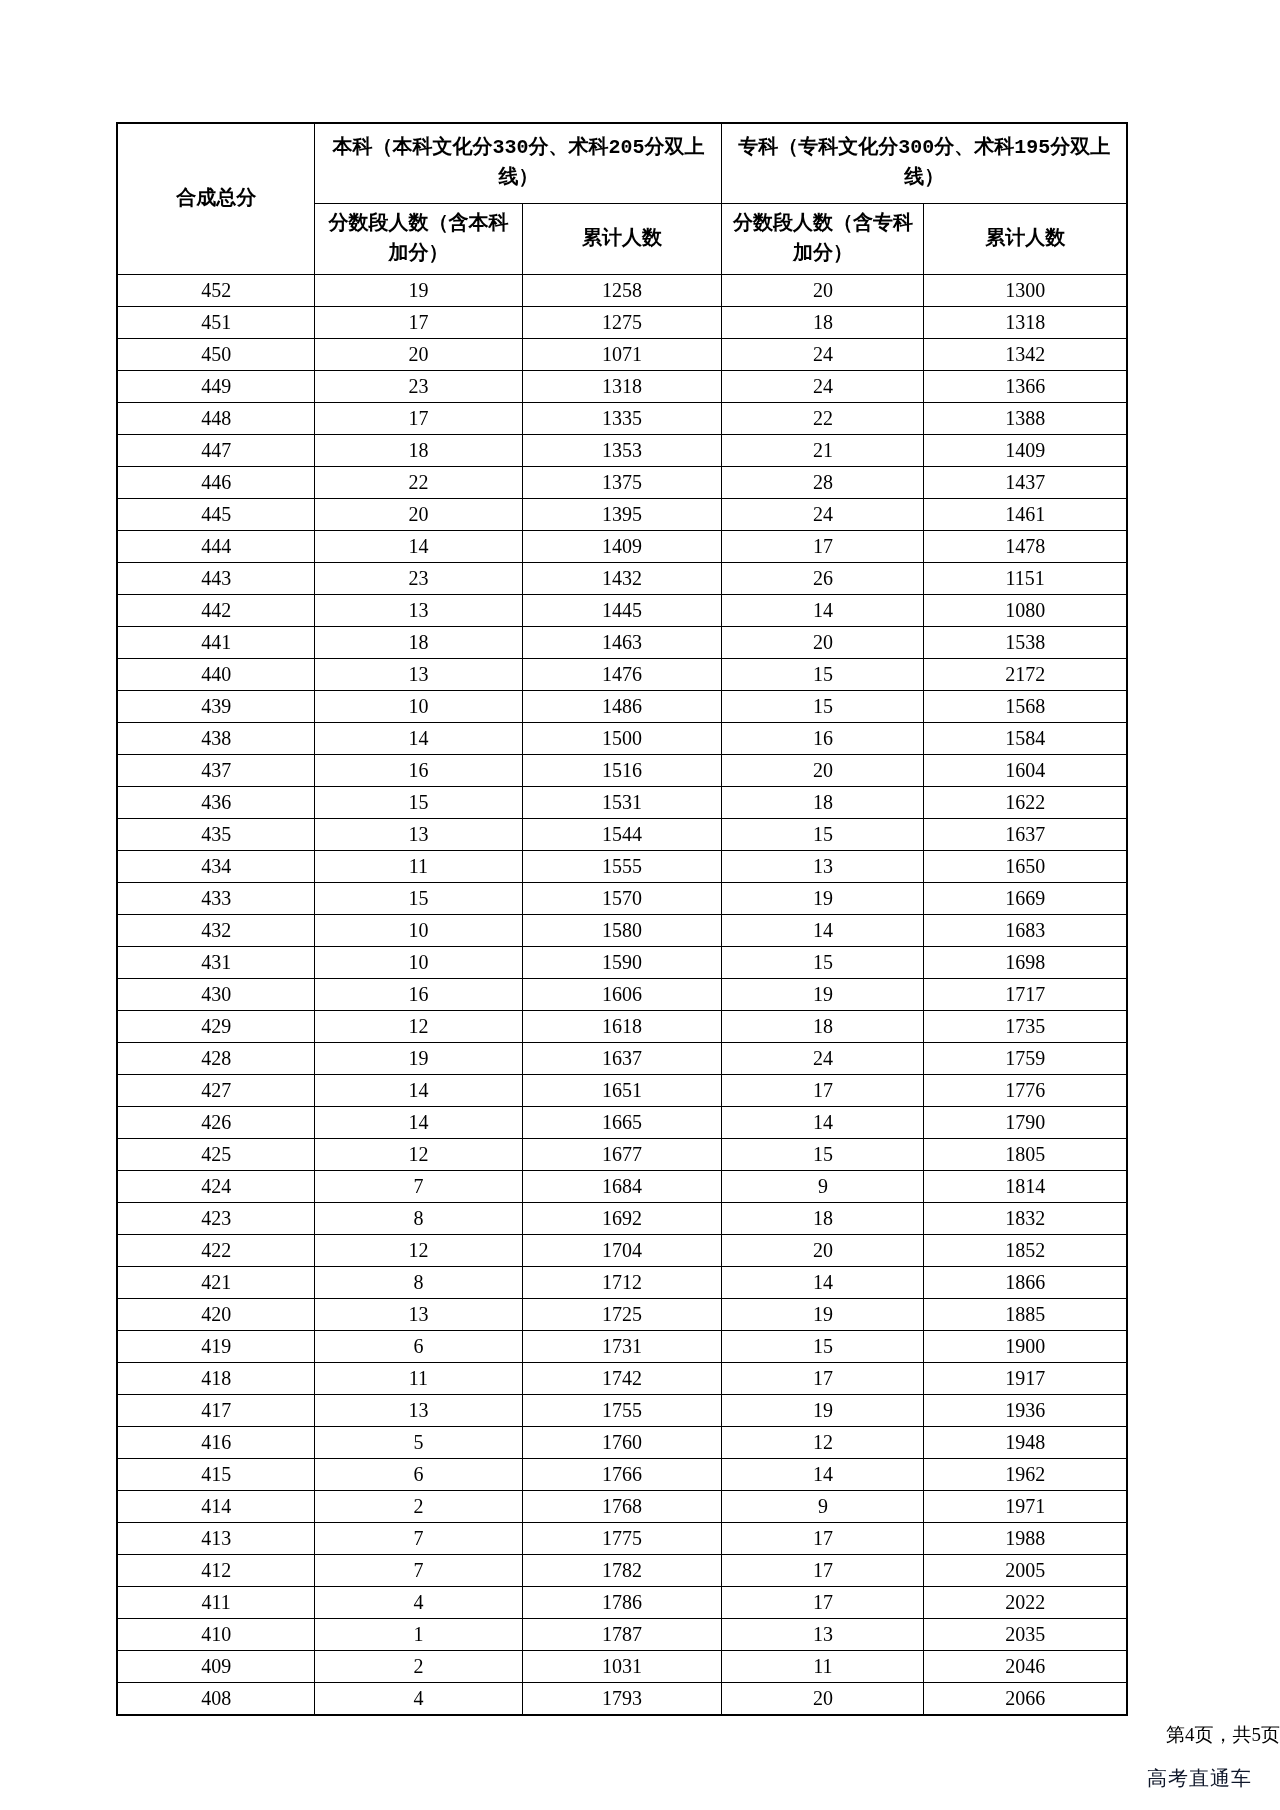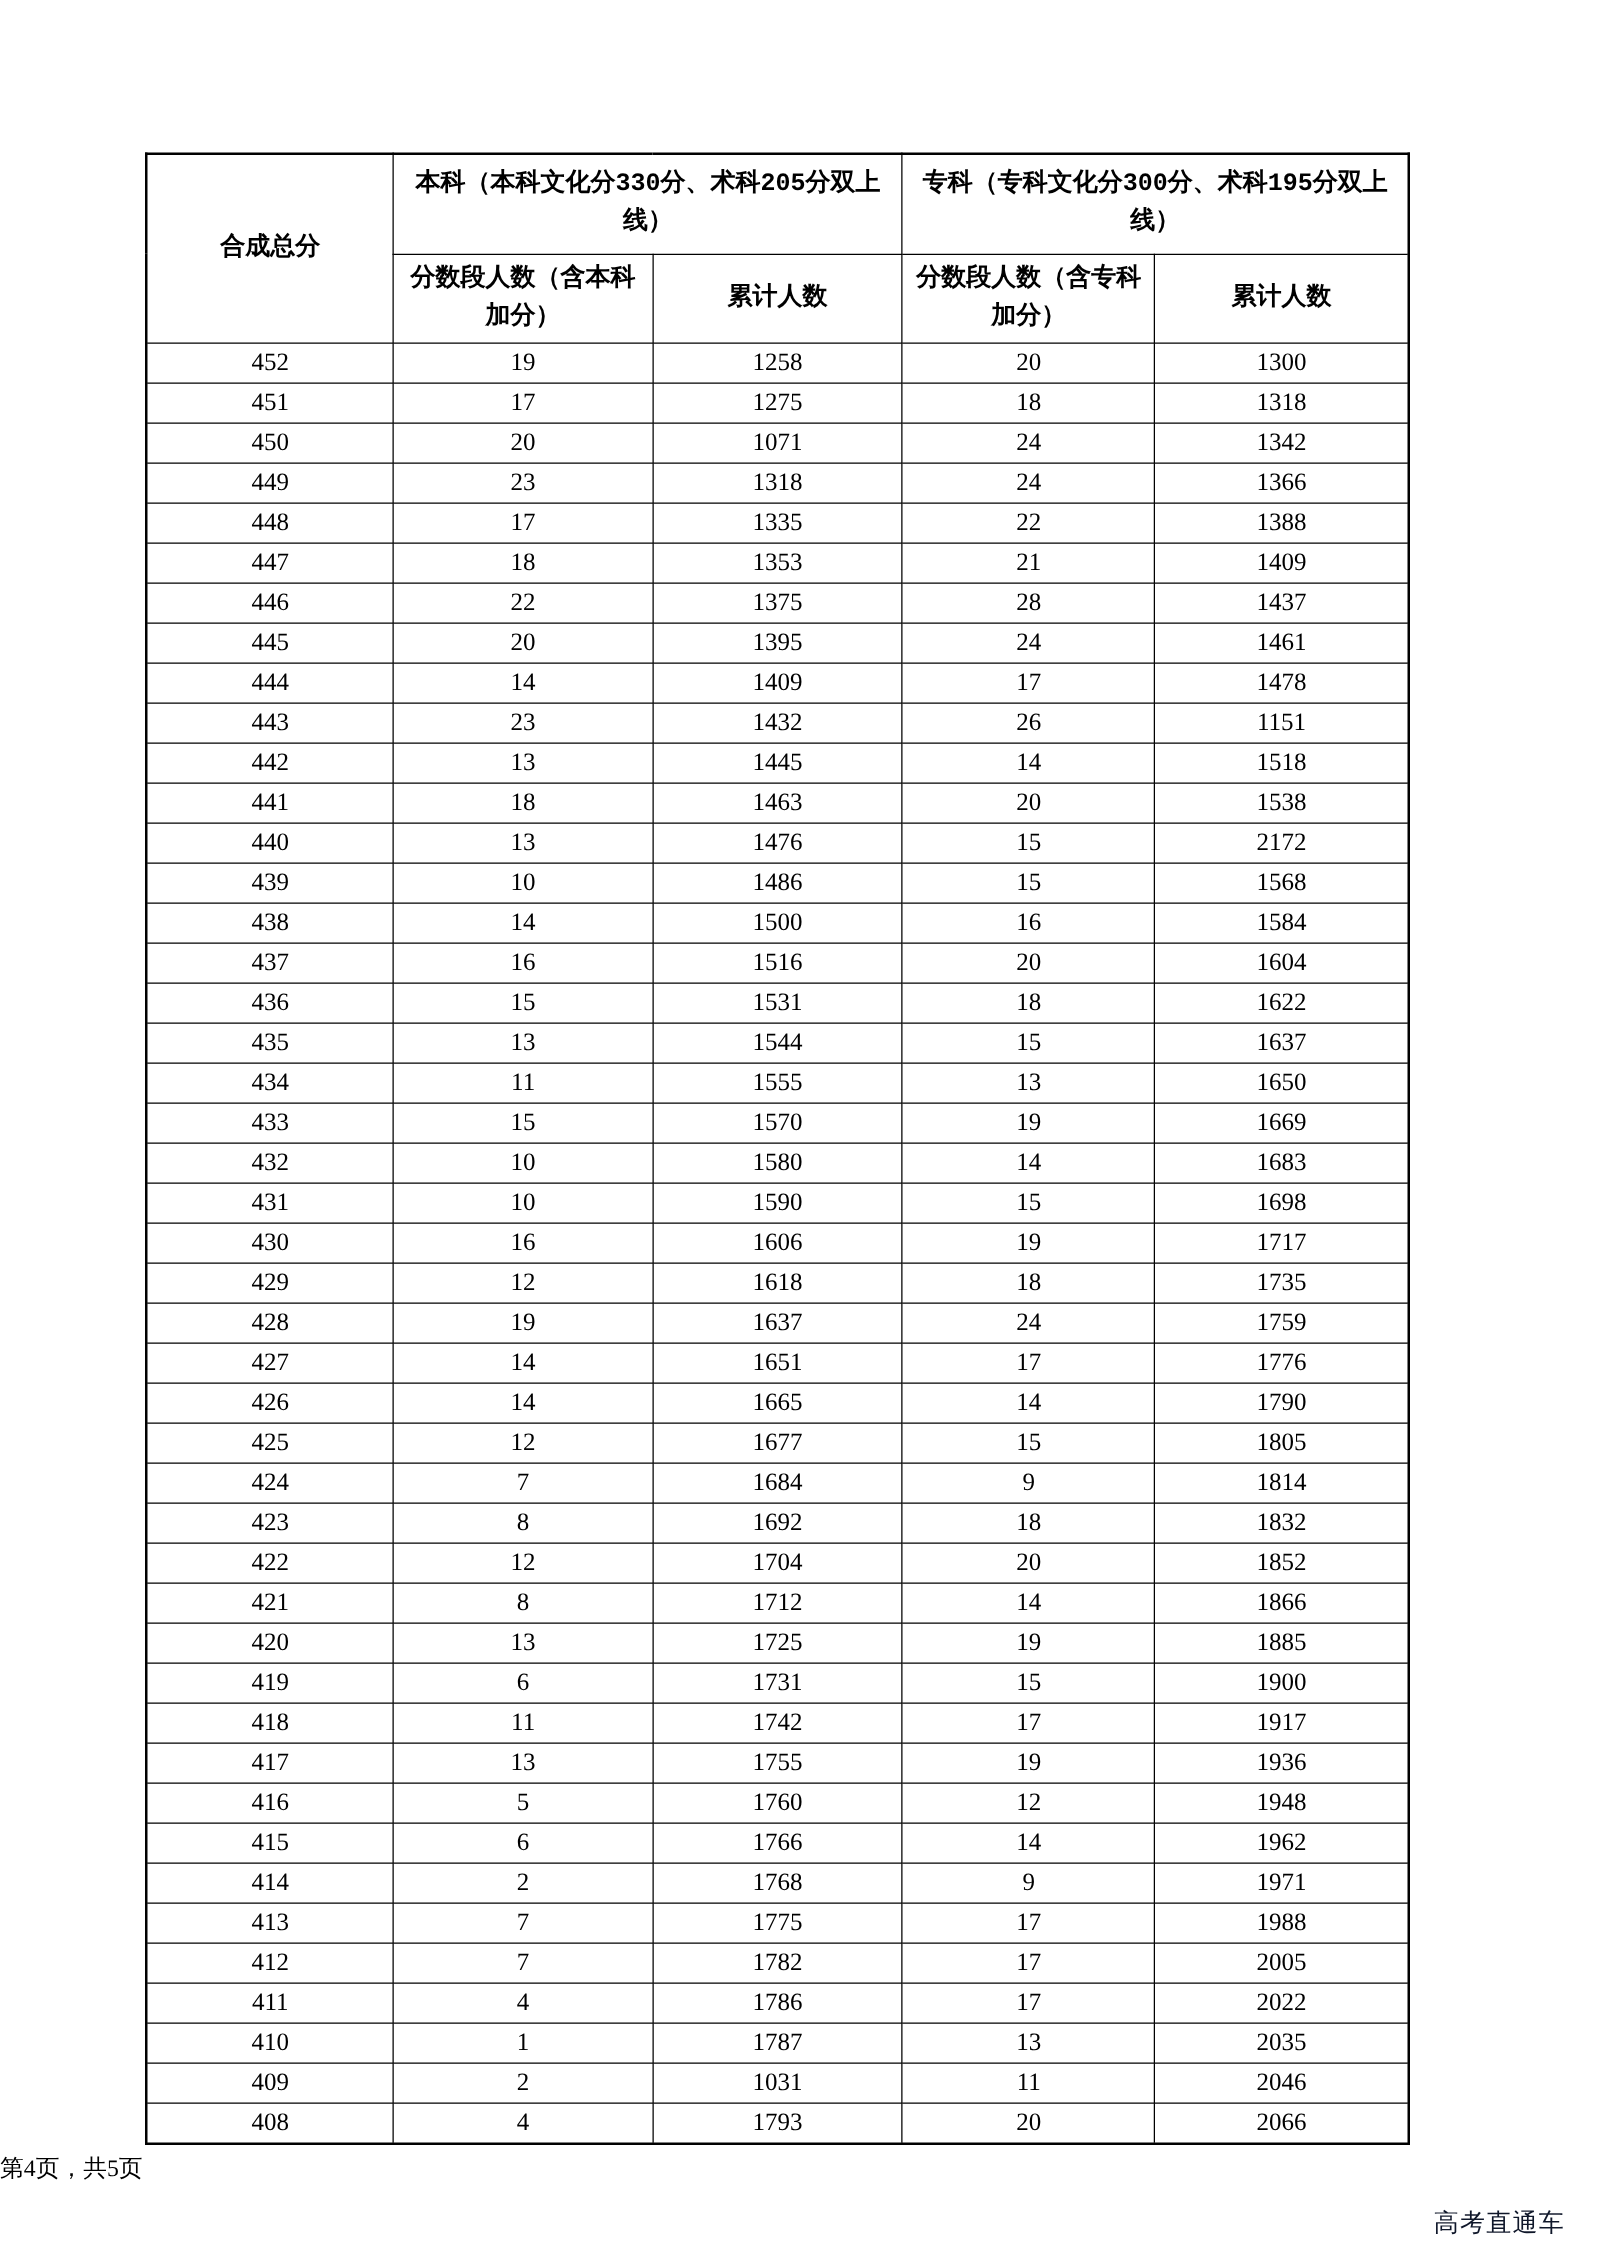--- a/index.html
+++ b/index.html
@@ -40,21 +40,21 @@
     height: 31px;
     line-height: 31px;
     padding: 0 4px;
     white-space: nowrap;
   }
   .footer {
     position: absolute;
     top: 1722px;
     left: 0;
     width: 100%;
-    text-align: left;
+    text-align: right;
     font-size: 19px;
     color: #000;
   }
   .watermark {
     position: absolute;
     right: 28px;
     bottom: 18px;
     font-family: "Liberation Sans", sans-serif;
     font-size: 20px;
     color: #0f172a;
@@ -156,21 +156,21 @@
           <td>23</td>
           <td>1432</td>
           <td>26</td>
           <td>1151</td>
         </tr>
         <tr>
           <td>442</td>
           <td>13</td>
           <td>1445</td>
           <td>14</td>
-          <td>1518</td>
+          <td>1080</td>
         </tr>
         <tr>
           <td>441</td>
           <td>18</td>
           <td>1463</td>
           <td>20</td>
           <td>1538</td>
         </tr>
         <tr>
           <td>440</td>

